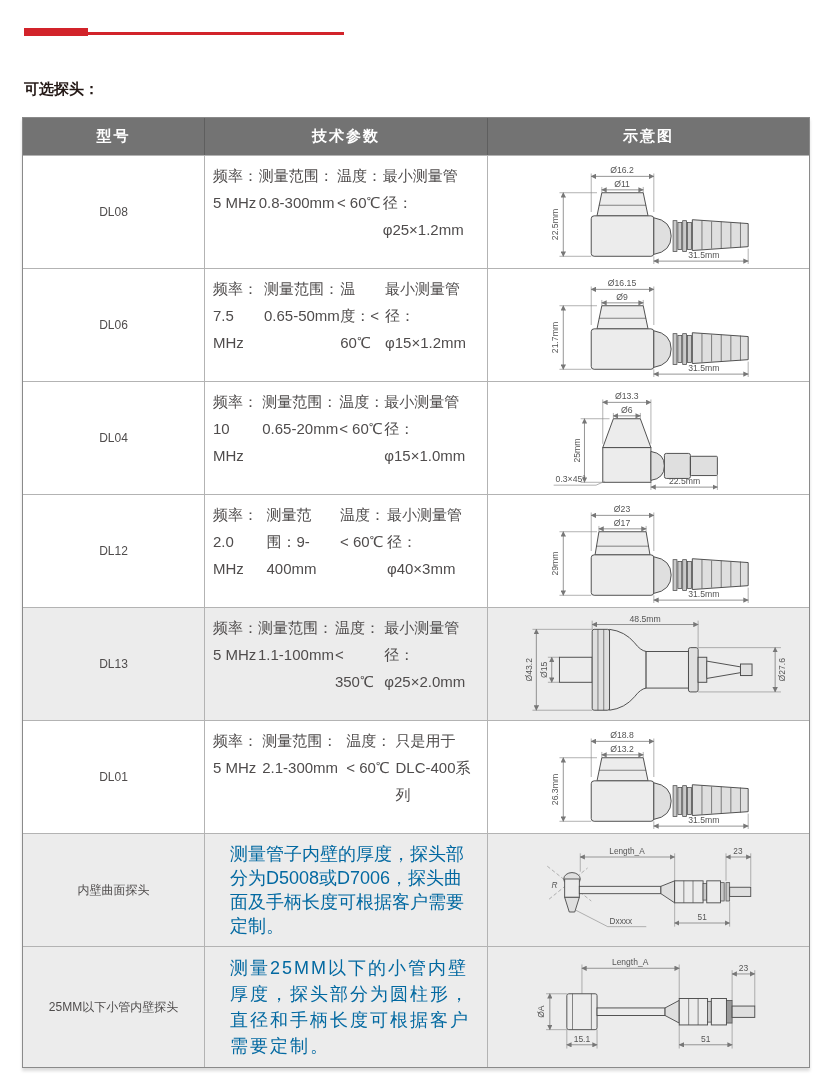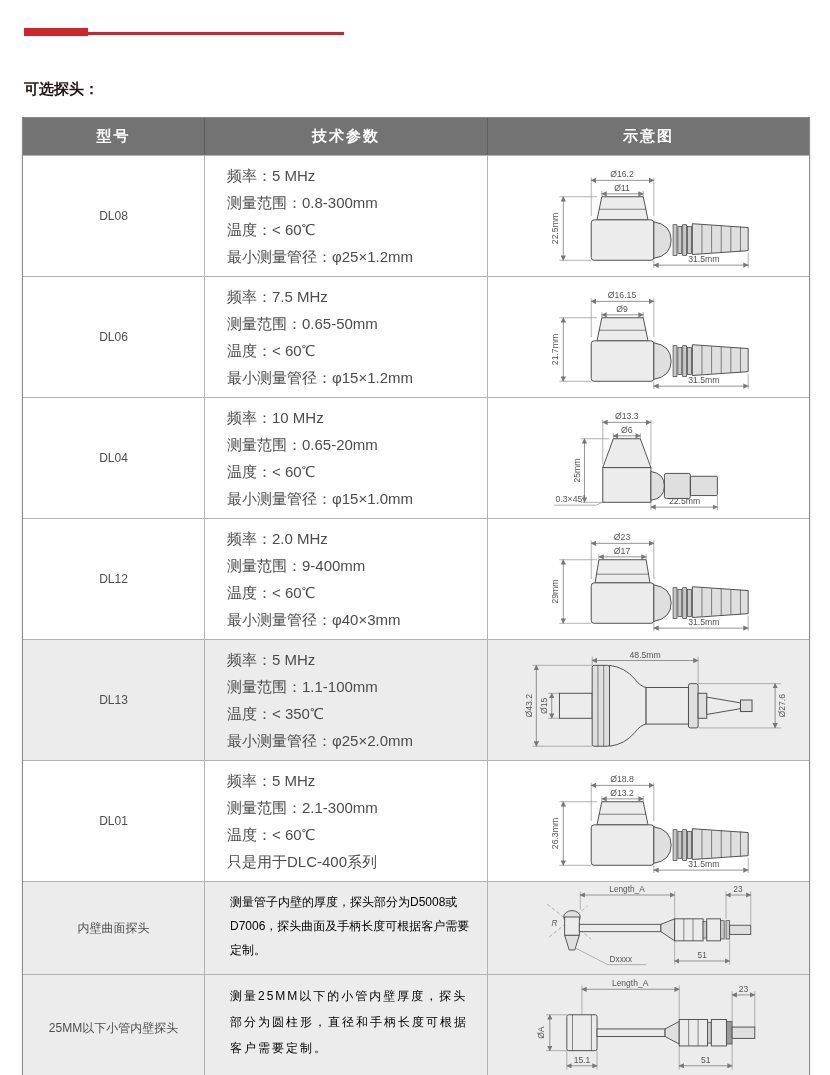--- a/index.html
+++ b/index.html
@@ -28,24 +28,24 @@
     border-left:1px solid rgba(0,0,0,0.18);display:flex;align-items:center;justify-content:center;
     font-size:15px;letter-spacing:2px;
   }
   .row.header > div:first-child{border-left:none;}
   .row.gray{background:#ececec;}
   .r-std{min-height:112px;}
   .r-curved{min-height:90px;}
   .r-small{min-height:106px;}
   .model-cell{display:flex;align-items:center;justify-content:center;
     font-size:12px;color:#4f4c4c;padding:4px;text-align:center;}
-  .param-cell{display:flex;flex-direction:column;justify-content:center;
-    padding:6px 8px 6px 22px;font-size:15px;line-height:27px;color:#4f4c4c;}
-  .desc-cell{display:flex;align-items:flex-start;
-    padding:8px 14px 8px 25px;font-size:12px;line-height:24px;color:#000000;}
+  .param-cell{display:flex;flex-direction:row;justify-content:center;
+    padding:6px 8px 6px 8px;font-size:15px;line-height:27px;color:#4f4c4c;}
+  .desc-cell{display:flex;align-items:flex-end;
+    padding:8px 14px 8px 25px;font-size:18px;line-height:24px;color:#0369a1;}
   .desc-cell.spread p{letter-spacing:2px;line-height:26px;}
   .desc-cell p{margin:0;}
   .diagram-cell{display:flex;align-items:center;justify-content:center;padding:2px;}
   svg.diag{display:block;}
   .ext{stroke:#8c8c8c;stroke-width:0.7;}
   .dashedln{stroke:#8c8c8c;stroke-width:0.7;stroke-dasharray:4 2.5;}
   .dim{stroke:#777777;stroke-width:0.8;}
   .sh{fill:#ececec;stroke:#4c4c4c;stroke-width:1;}
   .sh2{fill:#dfdfdf;stroke:#4c4c4c;stroke-width:1;}
   .sh3{fill:#c9c9c9;stroke:#4c4c4c;stroke-width:0.8;}

